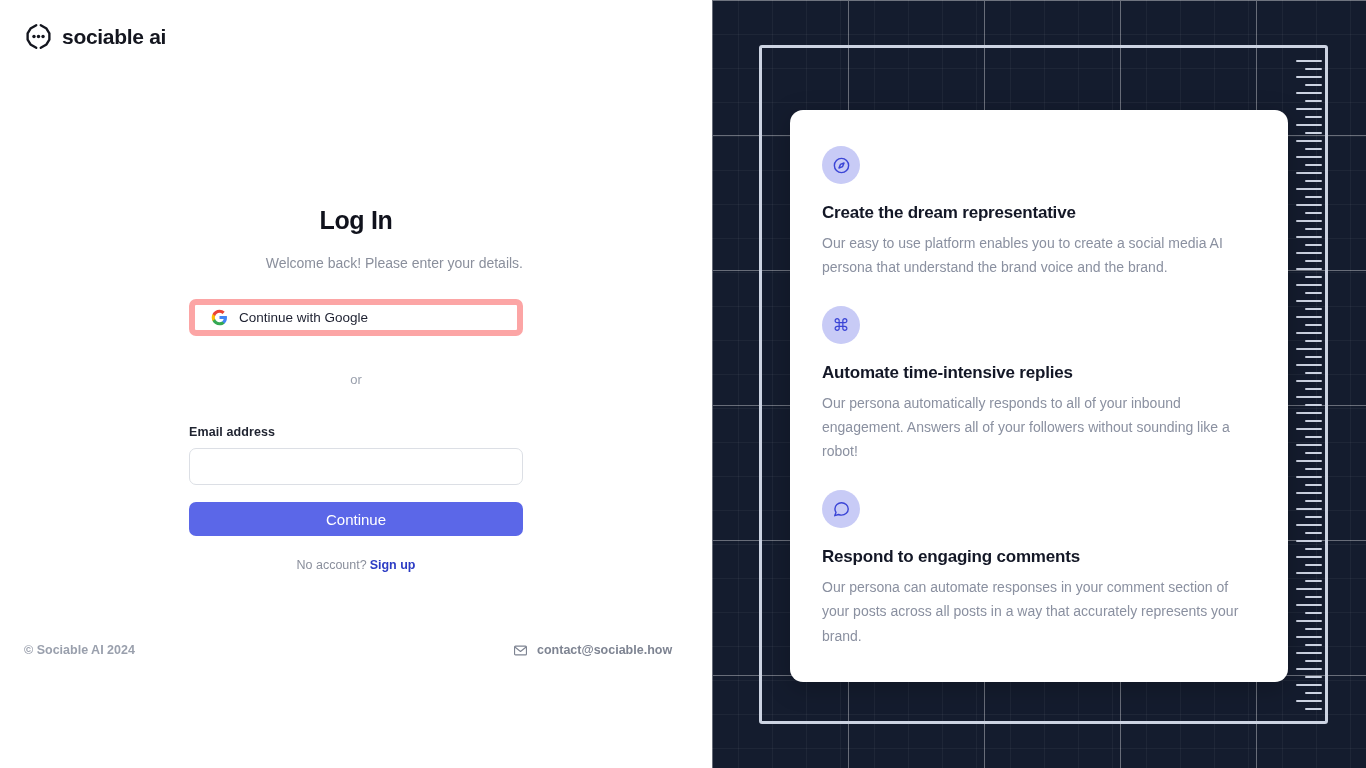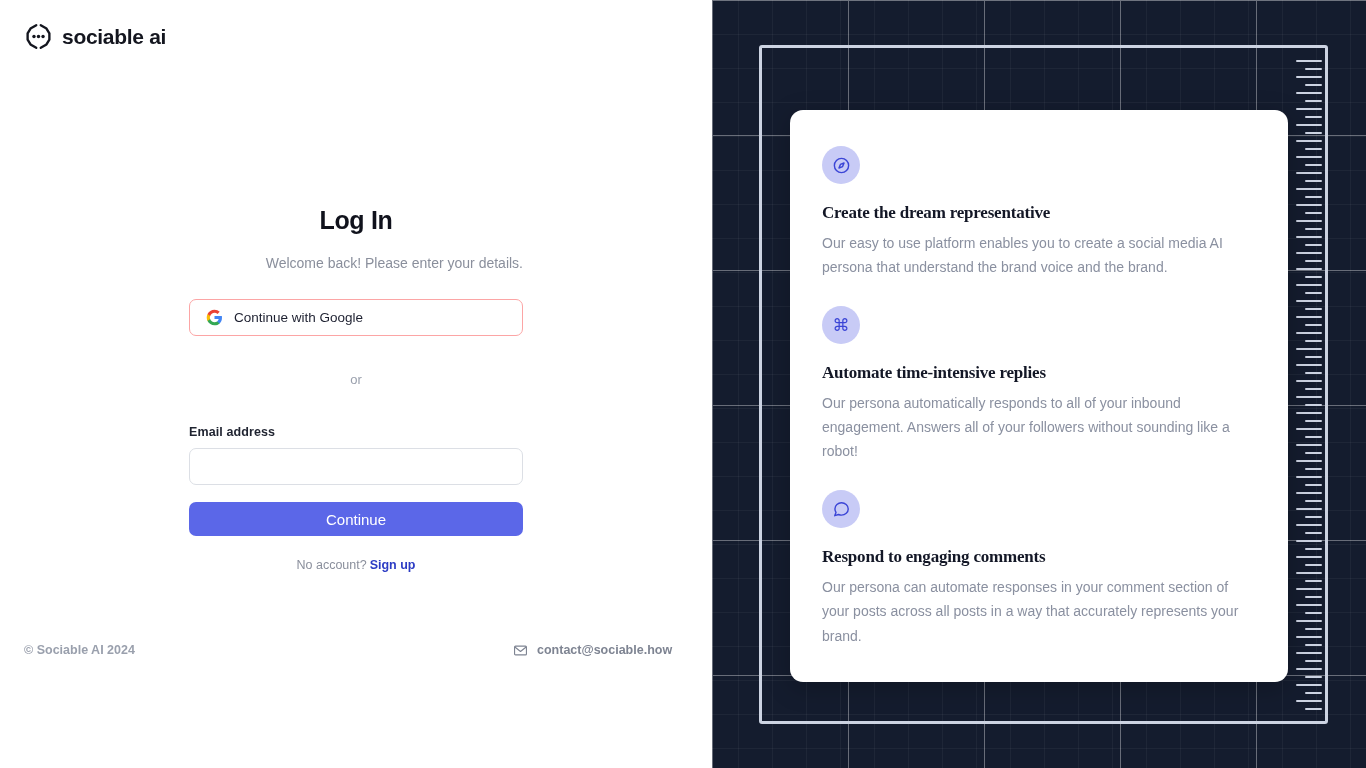--- a/index.html
+++ b/index.html
@@ -41,21 +41,21 @@
   .subtitle {
     margin-top: 18px;
     font-size: 14px; color: #8a8f9c; text-align: right;
     line-height: 1.3;
   }
 
   .oauth-btn {
     margin-top: 27px;
     width: 334px; height: 37px;
     background: #ffffff;
-    border: 1px solid #fca5a5;
+    border: 6px solid #fca5a5;
     border-radius: 7px;
     display: flex; align-items: center;
     padding-left: 16px; gap: 11px;
     cursor: pointer;
   }
   .oauth-label { font-size: 13.5px; color: #1d2030; }
   .g-logo { width: 17px; height: 17px; display: block; flex: 0 0 17px; }
 
   .divider {
     margin-top: 26px;
@@ -193,21 +193,21 @@
     background: #c8cbf6;
     display: flex; align-items: center; justify-content: center;
     margin-bottom: 19px;
   }
   .feature-icon svg { display: block; }
   .feature-icon .cmd-glyph {
     font-size: 17px; color: #3b45d6; line-height: 1;
   }
   .feature-title {
     font-size: 17px; font-weight: 700; color: #131726;
-    letter-spacing: -0.2px; margin-bottom: 8px; font-family: Liberation Serif, serif;
+    letter-spacing: -0.2px; margin-bottom: 8px;
   }
   .feature-desc {
     font-size: 14px; color: #8a90a0;
     line-height: 1.72;
   }
 </style>
 </head>
 <body>
 
 <div class="page">

